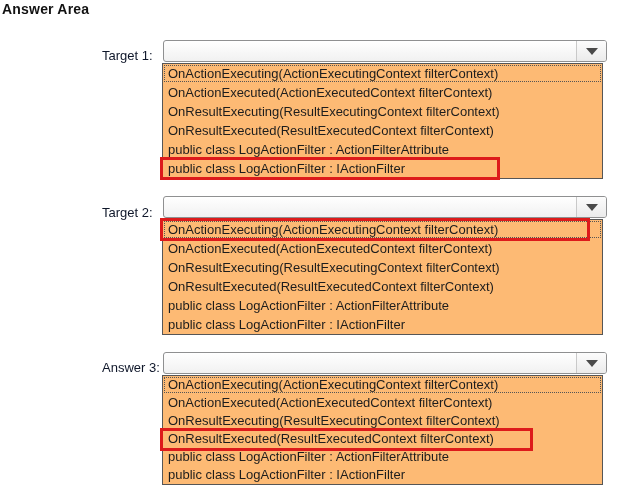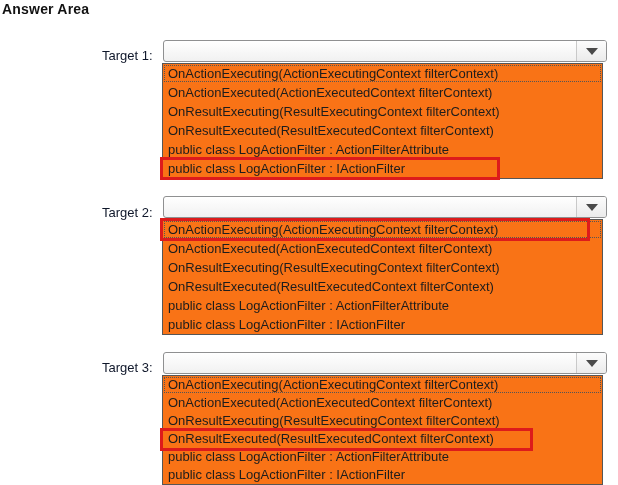--- a/index.html
+++ b/index.html
@@ -36,21 +36,21 @@
     display:flex;align-items:center;justify-content:center;
   }
   .triangle{
     width:0;height:0;
     border-left:6px solid transparent;border-right:6px solid transparent;
     border-top:7px solid #4a4a4a;
   }
 
   .listbox{
     position:absolute;left:162px;width:441px;box-sizing:border-box;
-    border:1px solid #565656;background:#f97316;
+    border:1px solid #565656;background:#fdba74;
   }
   #list-0{top:63px}#list-1{top:219px}#list-2{top:375px}
 
   .option-row{
     position:relative;height:19px;line-height:19px;
     padding-left:3px;font-size:13px;color:#1d1d1d;white-space:nowrap;
   }
   #list-2 .option-row{height:18px;line-height:18px;}
   .option-row.focused{outline:1px dotted #555;outline-offset:-2px;}
   .opt-text{display:inline-block;padding:0 2px;}
@@ -91,21 +91,21 @@
 </div>
 <div class="listbox" id="list-1">
     <div class="option-row focused"><span class="opt-text">OnActionExecuting(ActionExecutingContext filterContext)</span><div class="red-frame" style="width: 430px;"></div></div>
     <div class="option-row"><span class="opt-text">OnActionExecuted(ActionExecutedContext filterContext)</span></div>
     <div class="option-row"><span class="opt-text">OnResultExecuting(ResultExecutingContext filterContext)</span></div>
     <div class="option-row"><span class="opt-text">OnResultExecuted(ResultExecutedContext filterContext)</span></div>
     <div class="option-row"><span class="opt-text">public class LogActionFilter : ActionFilterAttribute</span></div>
     <div class="option-row"><span class="opt-text">public class LogActionFilter : IActionFilter</span></div>
   </div>
 
-<div class="target-label" id="label-2">Target 3:</div>
+<div class="target-label" id="label-2">Answer 3:</div>
 <div class="combo" id="combo-2">
   <span class="combo-value"></span>
   <span class="arrow-btn">
     <span class="triangle"></span>
   </span>
 </div>
 <div class="listbox" id="list-2">
     <div class="option-row focused"><span class="opt-text">OnActionExecuting(ActionExecutingContext filterContext)</span></div>
     <div class="option-row"><span class="opt-text">OnActionExecuted(ActionExecutedContext filterContext)</span></div>
     <div class="option-row"><span class="opt-text">OnResultExecuting(ResultExecutingContext filterContext)</span></div>

